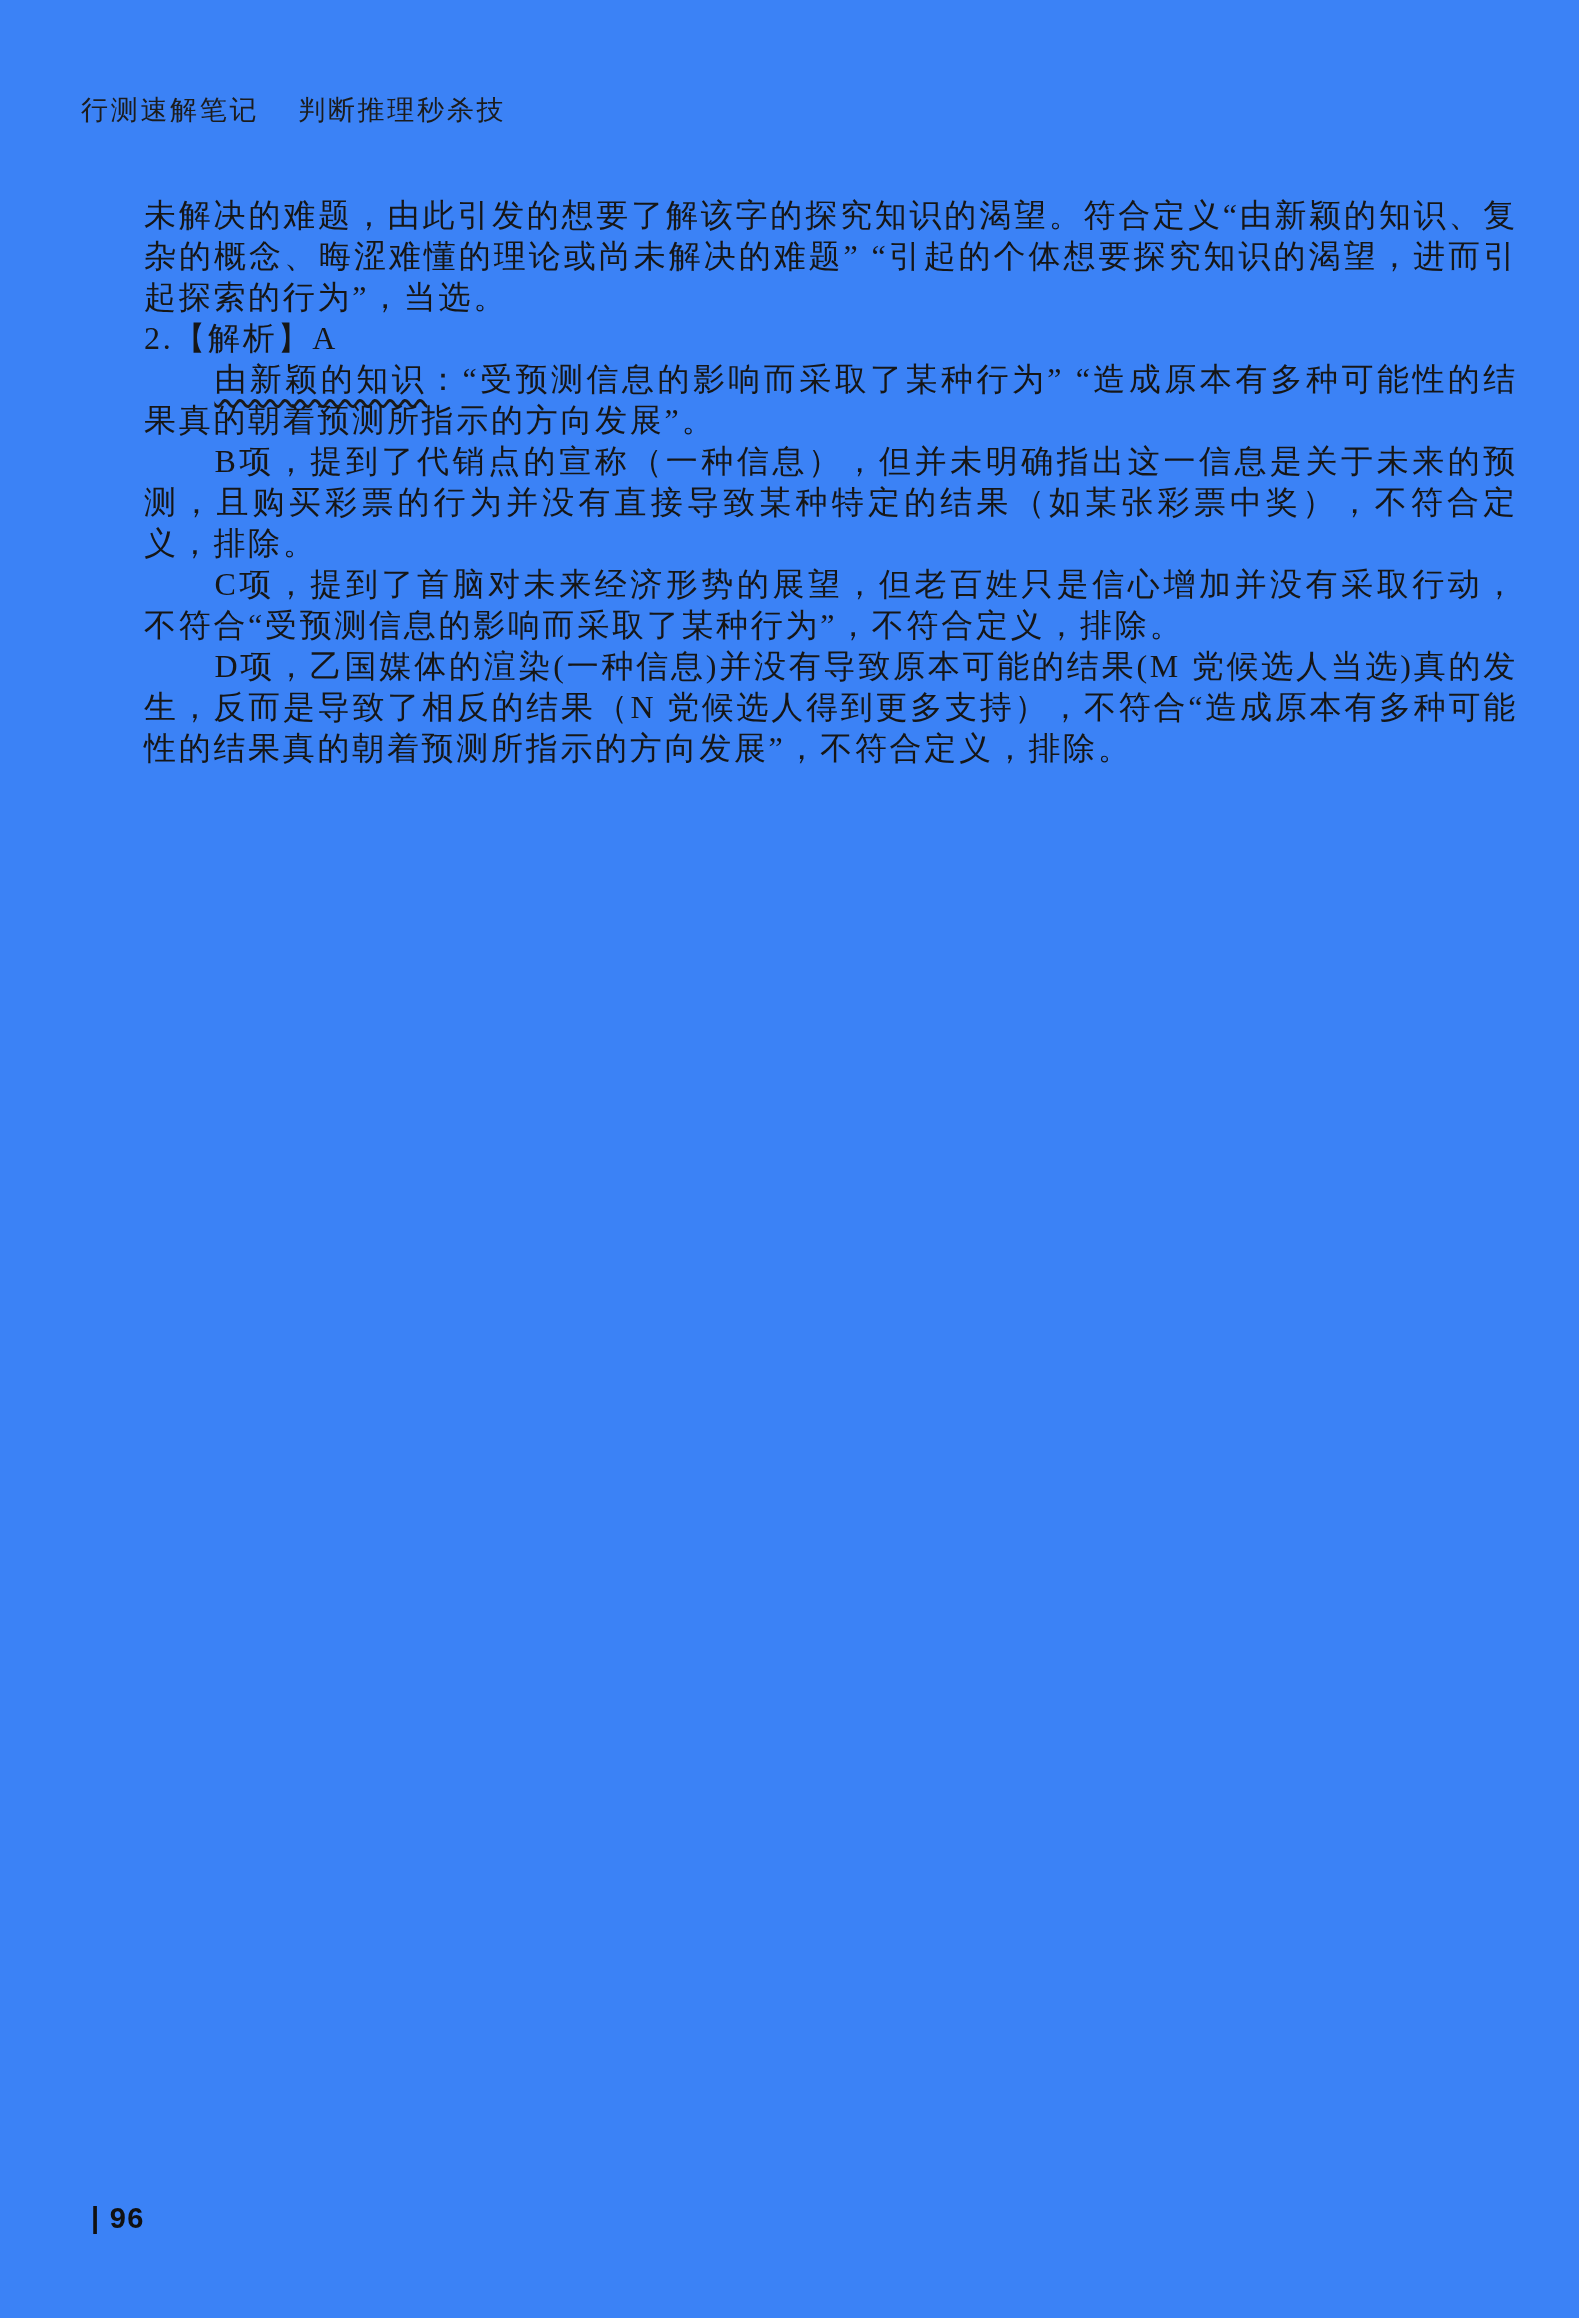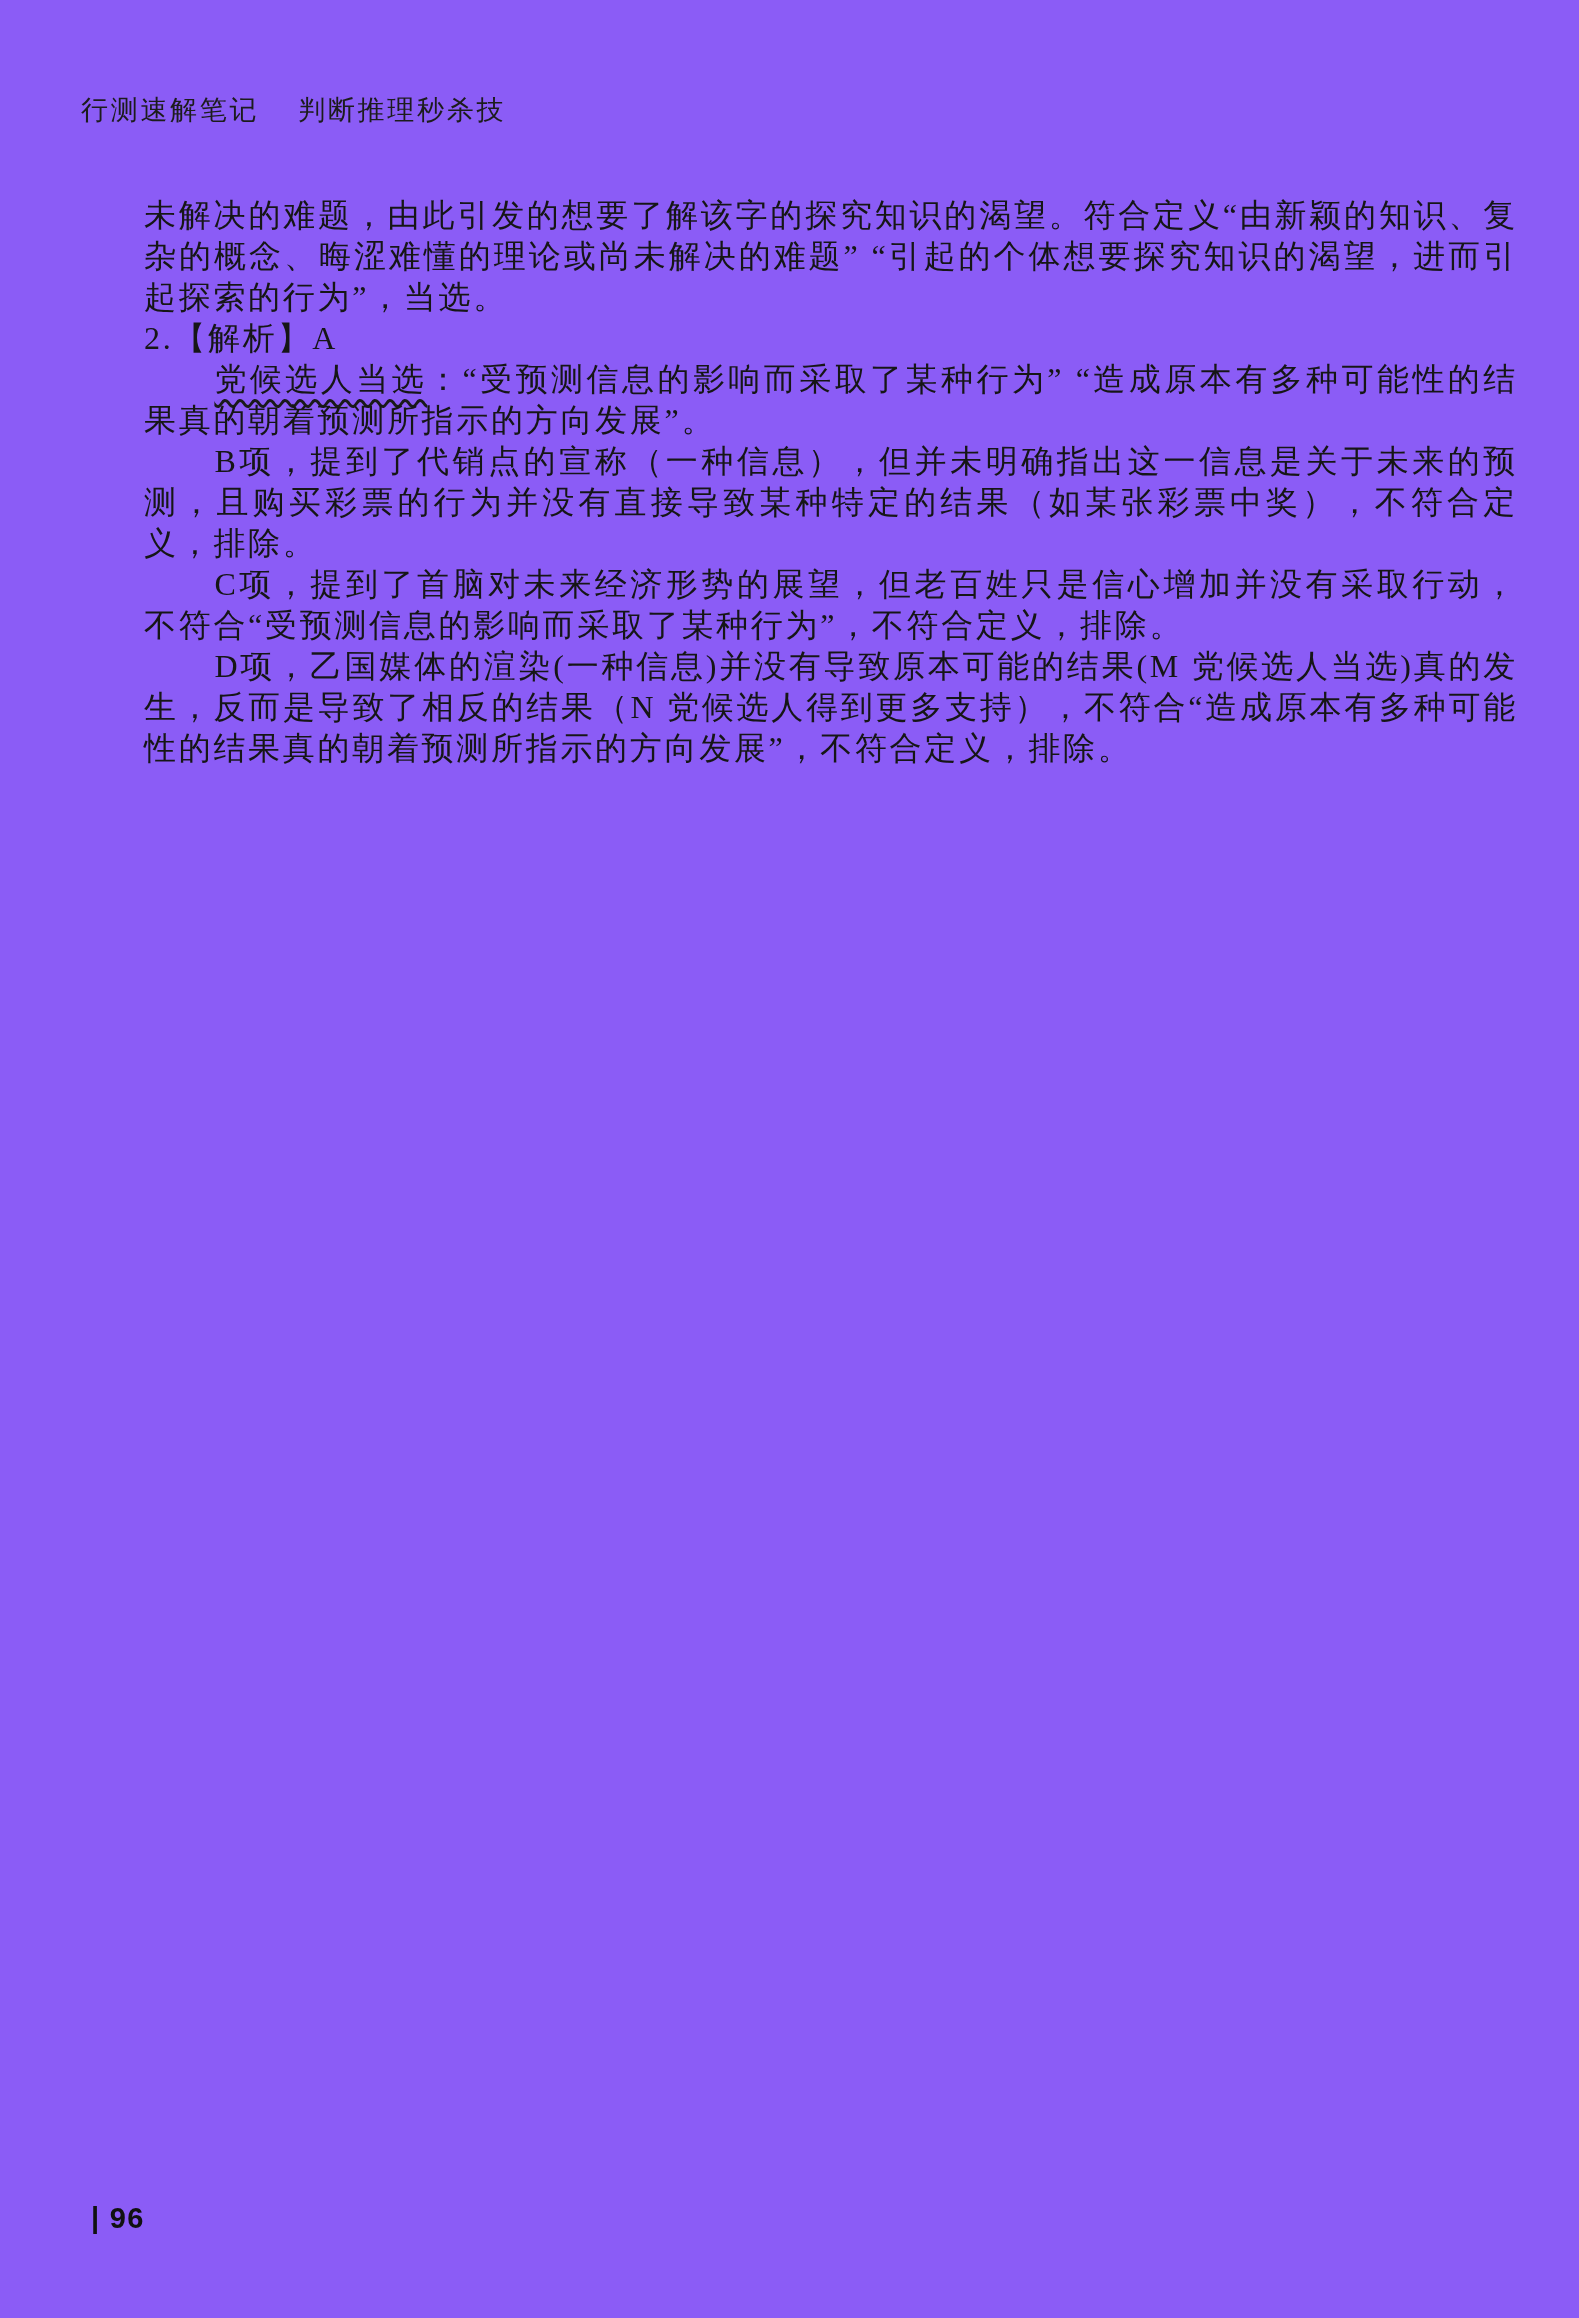--- a/index.html
+++ b/index.html
@@ -1,21 +1,21 @@
 <!DOCTYPE html>
 <html style="font-size:10.7px"><head>
 <meta charset="utf-8">
 <style>
   * { margin: 0; padding: 0; box-sizing: border-box; }
   html, body { background: #ffffff; }
   .page {
     position: relative;
     width: 1579px;
     height: 2319px;
-    background: #8b5cf6;
+    background: #3b82f6;
     color: #141414;
     font-family: "Liberation Serif", "DejaVu Serif", serif;
     overflow: hidden;
   }
   .book-header {
     position: absolute;
     left: 81px;
     top: 92px;
     font-size: 27px;
     letter-spacing: 2.7px;
@@ -64,21 +64,21 @@
     <span>行测速解笔记</span><span class="right-part">判断推理秒杀技</span>
   </header>
 
   <main class="content">
     <p class="para no-indent">未解决的难题，由此引发的想要了解该字的探究知识的渴望。符合定义“由新颖的知识、复杂的概念、晦涩难懂的理论或尚未解决的难题” “引起的个体想要探究知识的渴望，进而引起探索的行为”，当选。</p>
 
 
     <p class="para no-indent">2.【解析】A</p>
 
     <p class="para">
-      <span class="wavy">党候选人当选</span><span>：“受预测信息的影响而采取了某种行为” “造成原本有多种可能性的结果真的朝着预测所指示的方向发展”。</span>
+      <span class="wavy">由新颖的知识</span><span>：“受预测信息的影响而采取了某种行为” “造成原本有多种可能性的结果真的朝着预测所指示的方向发展”。</span>
     </p>
 
 
     <p class="para">B项，提到了代销点的宣称（一种信息），但并未明确指出这一信息是关于未来的预测，且购买彩票的行为并没有直接导致某种特定的结果（如某张彩票中奖），不符合定义，排除。</p>
 
     <p class="para">C项，提到了首脑对未来经济形势的展望，但老百姓只是信心增加并没有采取行动，不符合“受预测信息的影响而采取了某种行为”，不符合定义，排除。</p>
 
     <p class="para">D项，乙国媒体的渲染(一种信息)并没有导致原本可能的结果(M 党候选人当选)真的发生，反而是导致了相反的结果（N 党候选人得到更多支持），不符合“造成原本有多种可能性的结果真的朝着预测所指示的方向发展”，不符合定义，排除。</p>
   </main>
 

